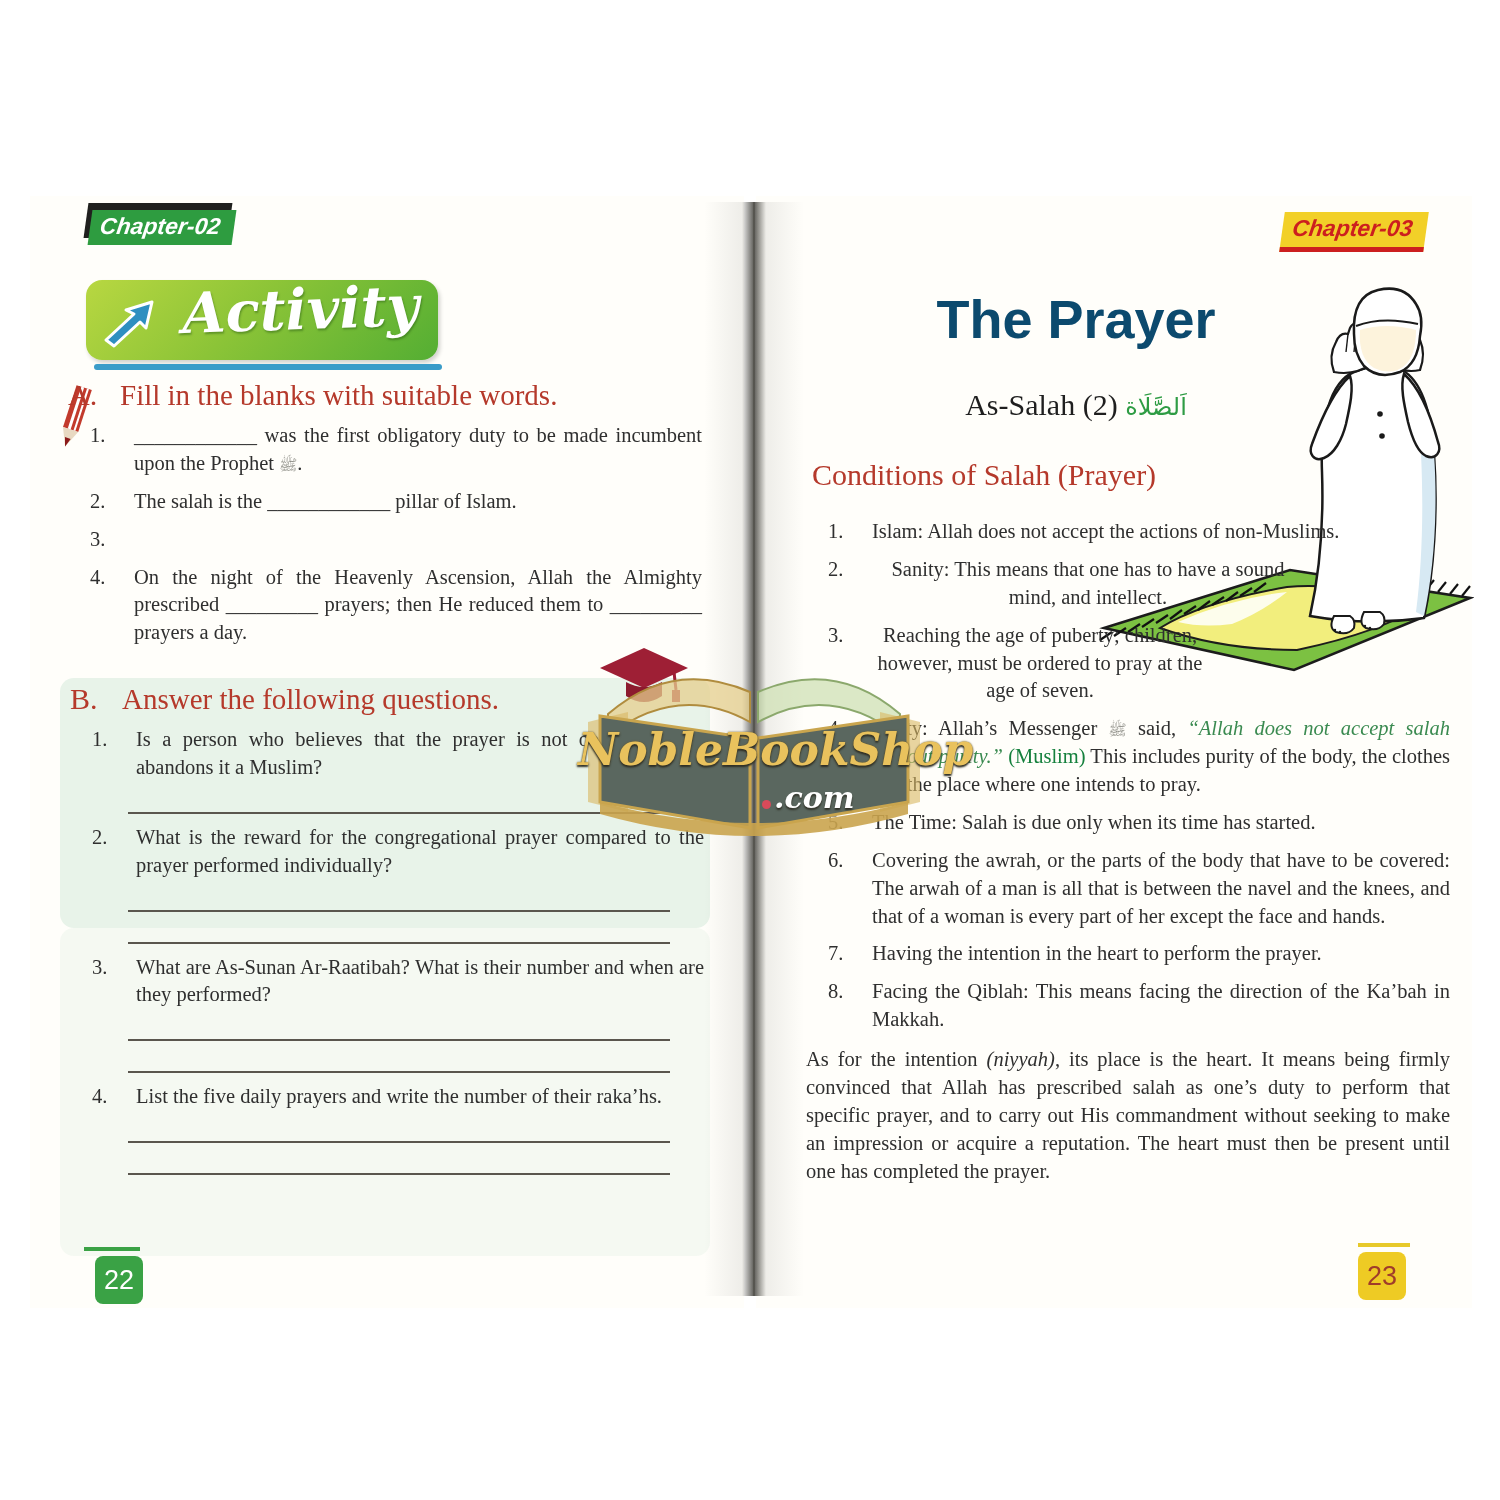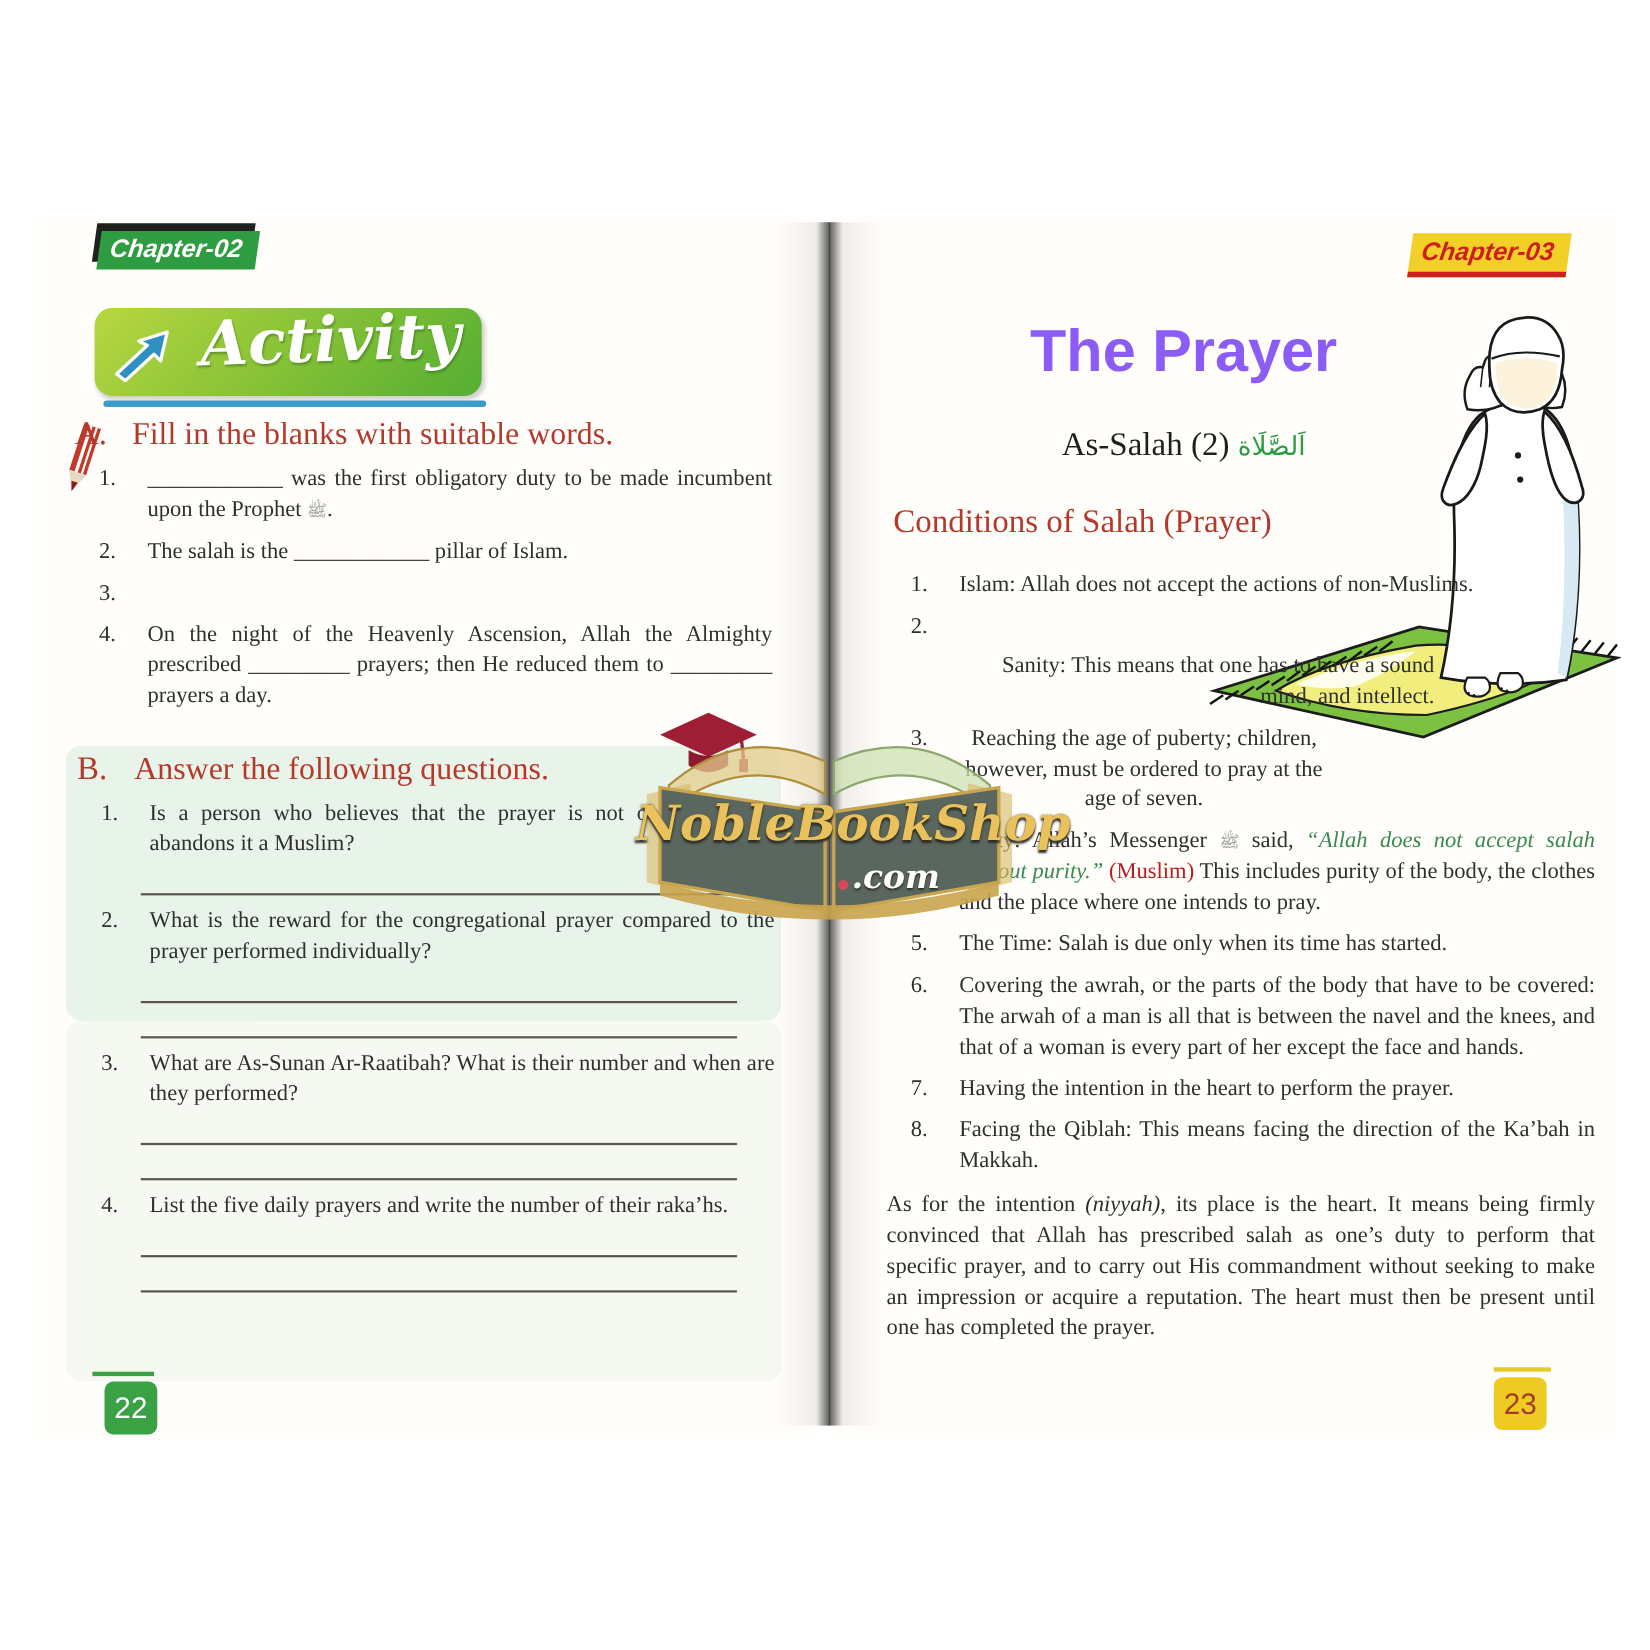--- a/index.html
+++ b/index.html
@@ -46,30 +46,30 @@
   .item-num{flex:none;width:44px;padding-left:22px;font-size:20.5px;line-height:1.36;}
   .item-text{flex:1;font-size:20.5px;line-height:1.36;text-align:justify;padding-right:6px;}
   #section-a .item-text{padding-right:2px;}
   .answer-line{height:2px;background:#5a564e;margin:30px 40px 0 58px;}
   .q-block{margin-bottom:6px;}
 
   .psym{font-family:"DejaVu Sans",sans-serif;font-size:15px;color:#8d8d86;}
 
   
   #rp-title{position:absolute;left:90px;top:92px;width:460px;text-align:center;
-            font-family:"Liberation Sans",sans-serif;font-weight:bold;font-size:54px;color:#8b5cf6;}
+            font-family:"Liberation Sans",sans-serif;font-weight:bold;font-size:54px;color:#0c4a6e;}
   #rp-subtitle{position:absolute;left:90px;top:192px;width:460px;text-align:center;font-size:30px;color:#1f1f1f;}
   #rp-subtitle .arabic{font-family:"DejaVu Sans",sans-serif;color:#2e9c44;font-size:24px;}
   #conditions-head{position:absolute;left:56px;top:262px;font-size:30px;color:#b5392b;}
   #conditions-list{position:absolute;left:50px;top:312px;width:654px;}
   #conditions-list .item-text{padding-right:10px;}
-  .narrow-420{max-width:432px;text-align:right;margin-top:36px;}
+  .narrow-420{max-width:432px;text-align:center;}
   .narrow-330{max-width:336px;text-align:center;}
   .q-green{color:#3a8a50;font-style:italic;}
-  .src-red{color:#b91c1c;}
+  .src-red{color:#15803d;}
   #closing-para{font-size:20.5px;line-height:1.36;text-align:justify;margin-top:12px;padding-right:10px;}
 
   
   .pagenum{position:absolute;font-family:"Liberation Sans",sans-serif;font-size:27px;
            width:48px;height:48px;border-radius:8px;display:flex;align-items:center;justify-content:center;}
   #pn-22{left:65px;top:1060px;background:#3aa245;color:#ffffff;}
   #pn-22-line{position:absolute;left:54px;top:1051px;width:56px;height:4px;background:#3aa245;}
   #pn-23{left:602px;top:1056px;background:#eecb24;color:#a03c2a;}
   #pn-23-line{position:absolute;left:602px;top:1047px;width:52px;height:4px;background:#e7c92a;}
 

